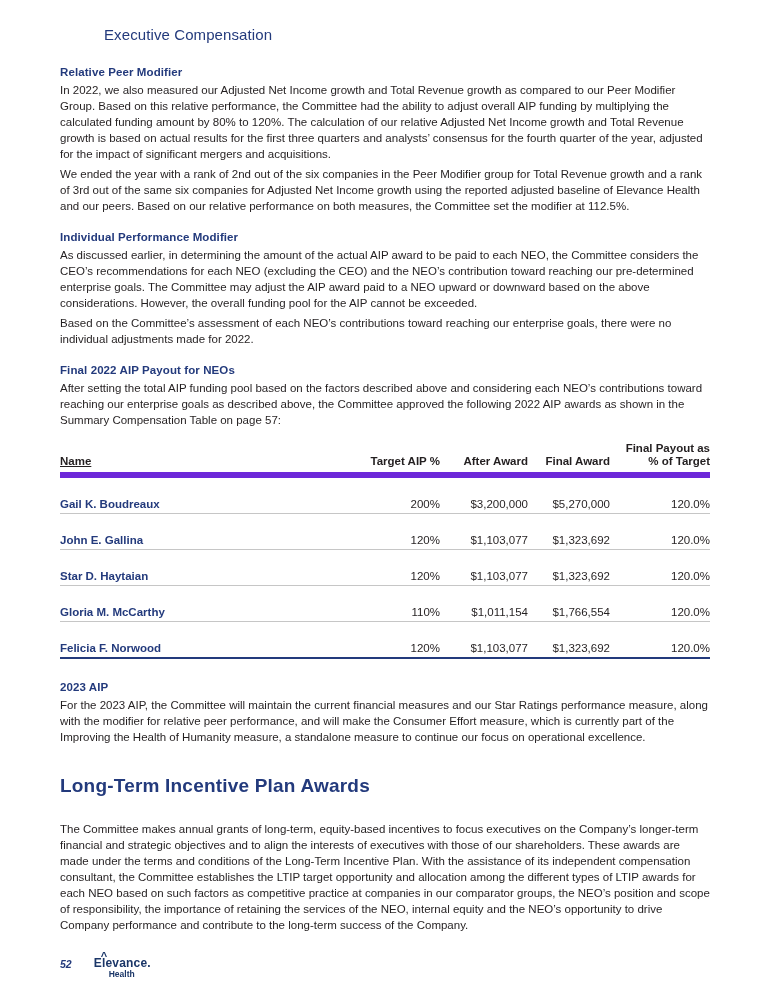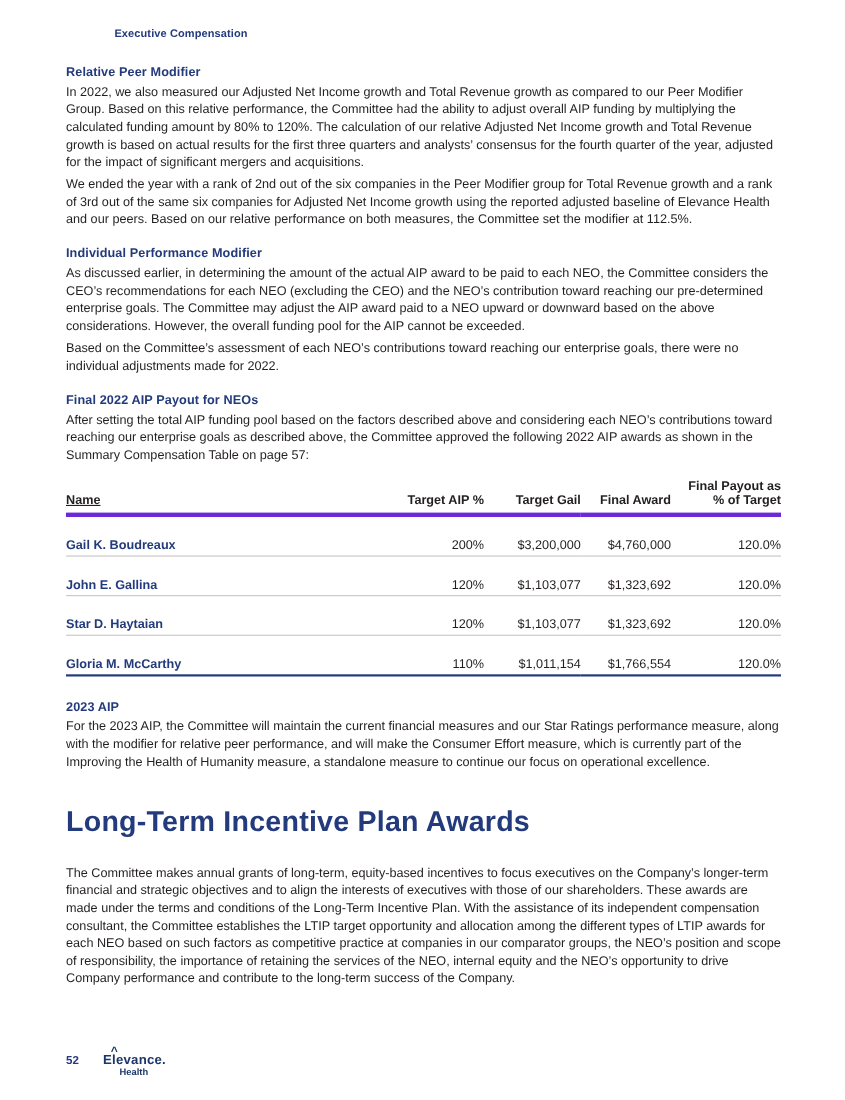--- a/index.html
+++ b/index.html
@@ -7,57 +7,57 @@
     position:relative;
     width:768px;height:1000px;
     background:#ffffff;
     box-sizing:border-box;
     padding:26px 58px 0 60px;
     font-family:"Liberation Sans",sans-serif;
     color:#231f20;
     overflow:hidden;
   }
   .eyebrow{
-    font-size:10px;font-weight:bold;color:#233a7c;letter-spacing:0.1px;padding-left:44px;
+    font-size:15px;font-weight:normal;color:#233a7c;letter-spacing:0.1px;padding-left:44px;
   }
   h3{
     font-size:11.5px;font-weight:bold;color:#233a7c;
     margin:17px 0 0 0;letter-spacing:0.1px;
   }
   h3.first{margin-top:23px;}
   p{
     font-size:11.5px;line-height:16px;margin:4px 0 0 0;
   }
   h1{
-    font-size:26px;font-weight:bold;color:#233a7c;
+    font-size:19px;font-weight:bold;color:#233a7c;
     margin:30px 0 0 0;letter-spacing:0.2px;
   }
   p.ltip{margin-top:24px;}
   table{
     width:650px;border-collapse:collapse;margin-top:14px;
     font-size:11.5px;table-layout:fixed;
   }
   thead th{
     vertical-align:bottom;font-weight:bold;color:#231f20;
     text-align:right;padding:0 0 4px 0;
-    border-bottom:4px solid #6d28d9;line-height:13px;
+    border-bottom:6px solid #6d28d9;line-height:13px;
   }
   thead th.left{text-align:left;text-decoration:underline;}
   thead th.wrap{white-space:pre-line;}
   tbody td{
     padding:20px 0 3px 0;border-bottom:1px solid #c6c6c6;
     text-align:right;color:#231f20;
   }
   tbody td.name{color:#233a7c;font-weight:bold;text-align:left;}
   tbody tr:last-child td{border-bottom:2px solid #233a7c;}
   .footer{
     position:absolute;left:60px;bottom:22px;
     display:flex;align-items:center;
   }
-  .pagenum{font-size:10.5px;font-weight:bold;color:#233a7c;}
+  .pagenum{font-size:10.5px;font-weight:bold;color:#233a7c;font-style:italic;}
   .logo{position:relative;margin-left:22px;color:#1b3668;line-height:1;padding-top:6px;}
   .logo .caret{
     position:absolute;top:0px;left:7px;
     font-size:11px;font-weight:bold;
   }
   .logo .l1{display:block;font-weight:bold;font-size:12px;letter-spacing:0.2px;}
   .logo .l2{display:block;font-weight:bold;font-size:8.5px;margin:1px 0 0 15px;}
 </style>
 </head>
 <body>
@@ -82,32 +82,32 @@
       <col style="width:280px">
         <col style="width:100px">
         <col style="width:88px">
         <col style="width:82px">
         <col style="width:100px">
     </colgroup>
     <thead>
       <tr>
         <th class="left">Name</th>
         <th>Target AIP %</th>
-        <th>Target Gail</th>
+        <th>After Award</th>
         <th>Final Award</th>
         <th class="wrap">Final Payout as
 % of Target</th>
       </tr>
     </thead>
     <tbody>
       <tr>
         <td class="name">Gail K. Boudreaux</td>
         <td>200%</td>
         <td>$3,200,000</td>
-        <td>$4,760,000</td>
+        <td>$5,270,000</td>
         <td>120.0%</td>
       </tr>
       <tr>
         <td class="name">John E. Gallina</td>
         <td>120%</td>
         <td>$1,103,077</td>
         <td>$1,323,692</td>
         <td>120.0%</td>
       </tr>
       <tr>
@@ -117,20 +117,27 @@
         <td>$1,323,692</td>
         <td>120.0%</td>
       </tr>
       <tr>
         <td class="name">Gloria M. McCarthy</td>
         <td>110%</td>
         <td>$1,011,154</td>
         <td>$1,766,554</td>
         <td>120.0%</td>
       </tr>
+      <tr>
+        <td class="name">Felicia F. Norwood</td>
+        <td>120%</td>
+        <td>$1,103,077</td>
+        <td>$1,323,692</td>
+        <td>120.0%</td>
+      </tr>
     </tbody>
   </table>
 
   <h3 style="margin-top:22px;">2023 AIP</h3>
   <p>For the 2023 AIP, the Committee will maintain the current financial measures and our Star Ratings performance measure, along with the modifier for relative peer performance, and will make the Consumer Effort measure, which is currently part of the Improving the Health of Humanity measure, a standalone measure to continue our focus on operational excellence.</p>
 
   <h1>Long-Term Incentive Plan Awards</h1>
   <p class="ltip">The Committee makes annual grants of long-term, equity-based incentives to focus executives on the Company’s longer-term financial and strategic objectives and to align the interests of executives with those of our shareholders. These awards are made under the terms and conditions of the Long-Term Incentive Plan. With the assistance of its independent compensation consultant, the Committee establishes the LTIP target opportunity and allocation among the different types of LTIP awards for each NEO based on such factors as competitive practice at companies in our comparator groups, the NEO’s position and scope of responsibility, the importance of retaining the services of the NEO, internal equity and the NEO’s opportunity to drive Company performance and contribute to the long-term success of the Company.</p>
 
   <div class="footer">

